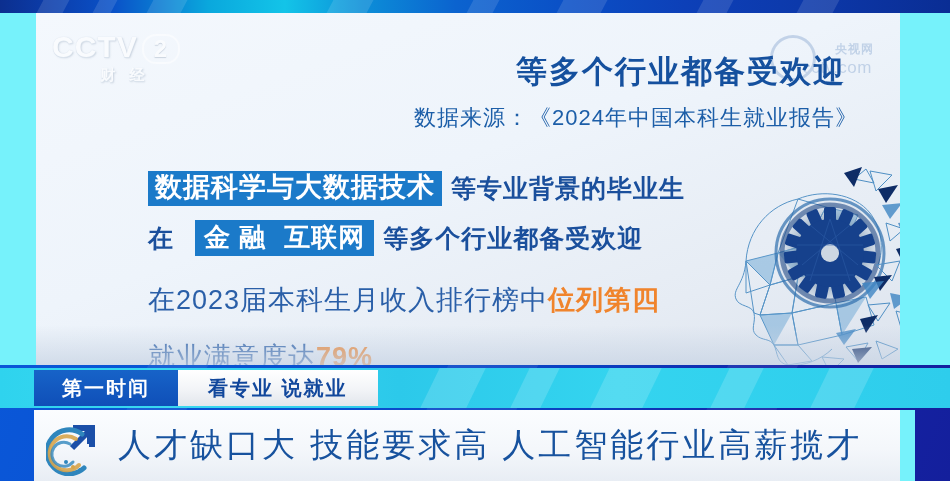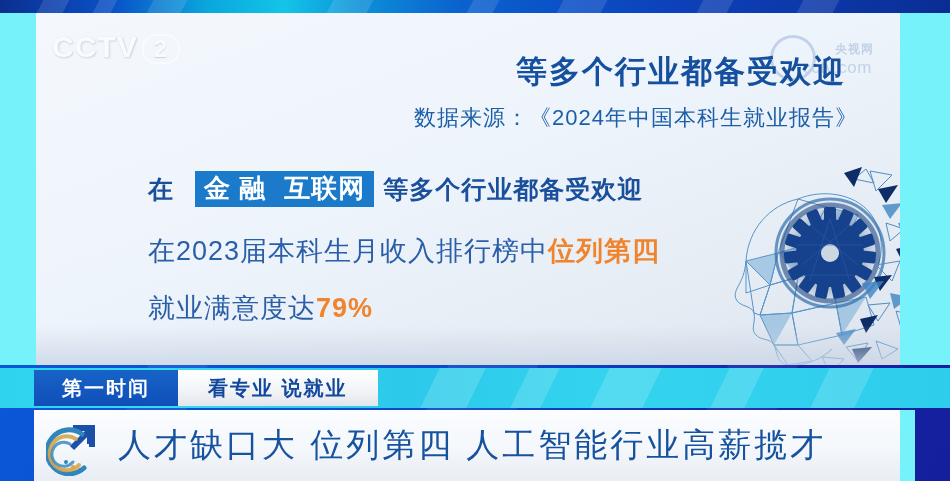--- a/index.html
+++ b/index.html
@@ -122,20 +122,21 @@
 
   <div class="rail left"></div>
   <div class="rail right"></div>
 
   <div class="panel">
 
     <div class="cctv-logo">
       <div class="cc-row">
         <span>CCTV</span><span class="two">2</span>
       </div>
+      <div class="cc-sub">财经</div>
     </div>
 
     <div class="wm">
       <div class="wm-ring"></div>
       <div class="wm-cn">央视网</div>
       <div class="wm-en">cctv.com</div>
     </div>
 
     <div class="art">
       <svg width="215" height="225" viewBox="0 0 215 225">
@@ -230,20 +231,24 @@
           <path d="M172,70 L190,68 L178,84 Z"></path>
         </g>
       </svg>
     </div>
 
     <div class="title">等多个行业都备受欢迎</div>
     <div class="subtitle">数据来源：《2024年中国本科生就业报告》</div>
 
     <div class="body-block">
 
+      <div class="bline l1">
+        <span class="hl">数据科学与大数据技术</span>
+        <span class="plain-b">等专业背景的毕业生</span>
+      </div>
 
       <div class="bline l2">
         <span class="plain-pre">在</span>
         <span class="hl small gapbox">金 融</span>
         <span class="hl small">互联网</span>
         <span class="plain-b">等多个行业都备受欢迎</span>
       </div>
 
       <div class="stat-line">
         <span>在2023届本科生月收入排行榜中</span><span class="accent">位列第四</span>
@@ -271,16 +276,16 @@
       <path d="M30,10 L46,10 L46,26" stroke="#1b4fa8" stroke-width="6" fill="none" stroke-linecap="square"></path>
       <path d="M42,14 L26,30" stroke="#1b4fa8" stroke-width="6" fill="none"></path>
       <path d="M36,16 A22,22 0 1 0 38,50" stroke="#2f86bd" stroke-width="5" fill="none" stroke-linecap="round"></path>
       <path d="M30,21 A17,17 0 1 0 33,47" stroke="#d6a44c" stroke-width="4" fill="none" stroke-linecap="round" opacity=".9"></path>
       <path d="M24,26 A12,12 0 1 0 27,44" stroke="#2f86bd" stroke-width="3" fill="none" stroke-linecap="round" opacity=".8"></path>
       <circle cx="20" cy="44" r="2" fill="#2f86bd"></circle>
       <circle cx="27" cy="49" r="2" fill="#d6a44c"></circle>
       <circle cx="34" cy="52" r="2" fill="#2f86bd"></circle>
     </svg>
   </div>
-  <div class="news-text">人才缺口大 位列第四 人工智能行业高薪揽才</div>
+  <div class="news-text">人才缺口大 技能要求高 人工智能行业高薪揽才</div>
   <div class="cyan-cap"></div>
 
 </div>
 
 </body></html>

